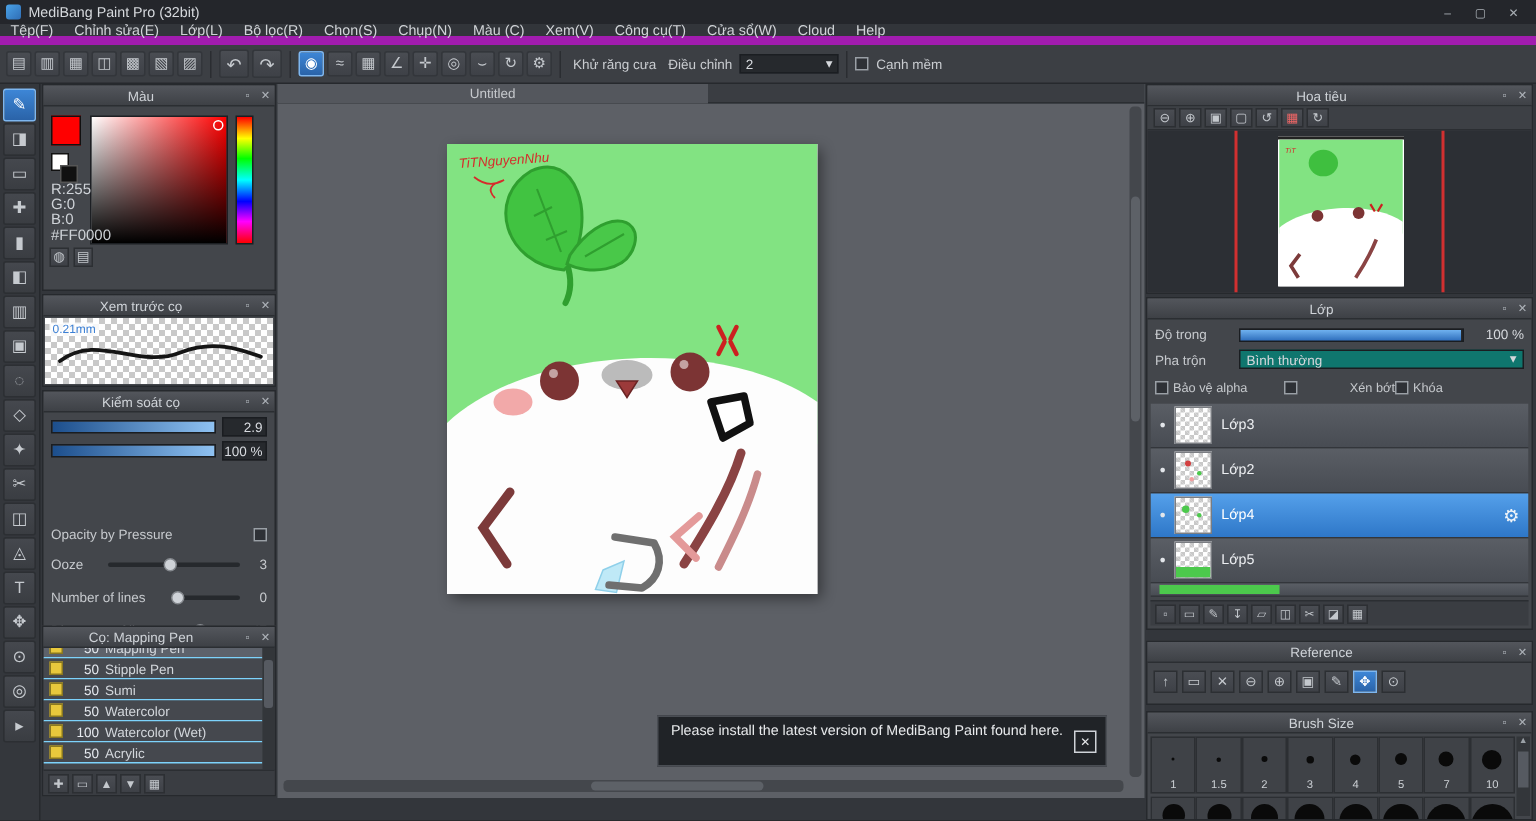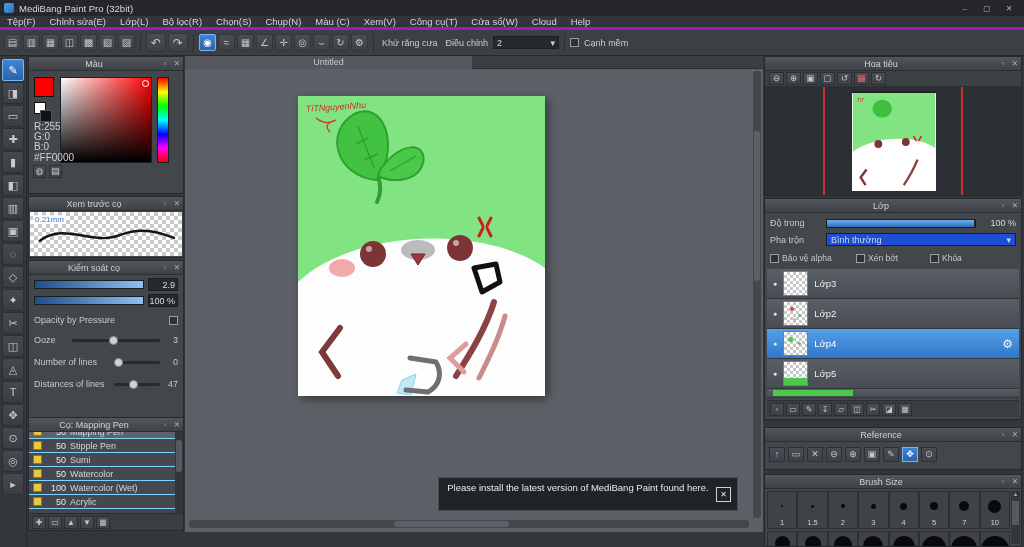--- a/index.html
+++ b/index.html
@@ -8,21 +8,21 @@
     position:relative; width:1024px; height:547px; overflow:hidden;
     background:#33363b; font-family:"Liberation Sans","DejaVu Sans",sans-serif;
     color:#cdd0d4; font-size:10px; -webkit-font-smoothing:antialiased;
   }
   
   .titlebar { position:absolute; left:0; top:0; right:0; height:16px; background:#24262b; display:flex; align-items:center; padding:0 4px; }
   .appicon { width:10px; height:10px; background:linear-gradient(135deg,#4aa3e8,#2f6db5); border-radius:2px; margin-right:5px; }
   .wtitle { font-size:9.5px; color:#d6d9dd; }
   .winbtns { margin-left:auto; display:flex; }
   .wbtn { width:22px; height:14px; background:transparent; border:none; color:#aab0b6; font-size:8px; cursor:pointer; font-family:inherit; }
-  .menubar { position:absolute; left:0; top:16px; right:0; height:14px; background:#32353a; display:flex; align-items:center; border-bottom:3px solid #a21caf; }
+  .menubar { position:absolute; left:0; top:16px; right:0; height:14px; background:#32353a; display:flex; align-items:center; border-bottom:6px solid #a21caf; }
   .mitem { padding:0 7px; font-size:9.5px; color:#d2d5d9; line-height:13px; cursor:default; }
   .toolbar { position:absolute; left:0; top:30px; right:0; height:26px; background:#3c3f44; border-bottom:1px solid #26292d; display:flex; align-items:center; padding:0 4px; gap:2px; }
   .tbtn { width:17px; height:17px; border:1px solid #33363b; background:linear-gradient(#4a4d53,#3e4147); color:#c4c8cd; font-size:10px; line-height:14px; text-align:center; cursor:pointer; font-family:inherit; border-radius:2px; }
   .tbtn.big { width:20px; height:19px; font-size:12px; }
   .tbtn.active { background:linear-gradient(#3d86d6,#2a63a8); border-color:#7db6ef; color:#fff; }
   .sep { width:1px; height:18px; background:#2a2d31; margin:0 3px; }
   .tlabel { font-size:9px; color:#c9ccd0; padding:0 3px; }
   .tdrop { width:66px; height:13px; background:#26292d; border:1px solid #1b1e22; display:flex; align-items:center; justify-content:space-between; padding:0 3px; font-size:9px; color:#d6d9dd; cursor:pointer; }
   .cb { display:inline-block; width:9px; height:9px; border:1px solid #9aa0a6; background:#2e3136; vertical-align:middle; }
   
@@ -89,21 +89,21 @@
   .nic.red { color:#e66; }
   .navview { position:absolute; left:0; right:0; top:30px; bottom:0; background:#2c2f34; overflow:hidden; }
   .redline { position:absolute; top:0; bottom:0; width:2px; background:#d23030; }
   .navthumb { position:absolute; left:87px; top:4px; width:84px; height:100px; background:#fff; border-top:2px solid #222; }
   
   .lrowc { display:flex; align-items:center; gap:4px; padding:0 5px; }
   .llabel { font-size:9px; color:#c6c9cd; width:52px; }
   .lslider { flex:1; height:9px; background:#26292d; border:1px solid #1a1d21; position:relative; }
   .lfill { position:absolute; left:0; top:0; bottom:0; width:99%; background:linear-gradient(#6fb1ef,#2f6fbd); }
   .lval { width:36px; text-align:right; font-size:9px; color:#d6d9dd; }
-  .dd { flex:1; height:13px; background:#1d4ed8; border:1px solid #1a1d21; display:flex; align-items:center; justify-content:space-between; padding:0 4px; font-size:9px; color:#d4d7db; cursor:pointer; }
+  .dd { flex:1; height:13px; background:#0f766e; border:1px solid #1a1d21; display:flex; align-items:center; justify-content:space-between; padding:0 4px; font-size:9px; color:#d4d7db; cursor:pointer; }
   .cbl { font-size:8.5px; color:#c6c9cd; margin-left:3px; }
   .llist { position:absolute; left:2px; right:2px; top:70px; height:129px; overflow:hidden; }
   .lrow { height:30px; display:flex; align-items:center; gap:6px; padding:0 6px; background:linear-gradient(#5a5e65,#484c53); border-bottom:1px solid #33363b; cursor:pointer; }
   .lrow.sel { background:linear-gradient(#55a0ea,#2e77c8); }
   .ldot { font-size:7px; color:#e3e6ea; }
   .lthumb { width:25px; height:25px; border:1px solid #7a7d82; position:relative; overflow:hidden; flex:none; }
   .sp { position:absolute; border-radius:50%; }
   .lname { font-size:9.5px; color:#eceef1; }
   .lrow.sel .lname { color:#fff; }
   .lgear { margin-left:auto; font-size:12px; color:#f0f4f8; cursor:pointer; }
@@ -251,21 +251,21 @@
       <span class="hic">✕</span>
     </div>
     <div class="bcrow">
       <div class="bc-slider"></div>
       <div class="bc-val">2.9</div>
     </div>
     <div class="bcrow">
       <div class="bc-slider"></div>
       <div class="bc-val">100 %</div>
     </div>
-    <div class="bcrow" style="padding-top:8px;">
+    <div class="bcrow" style="padding-top:8px;margin-top:36px;">
       <span class="bc-label">Opacity by Pressure</span>
       <span class="cb" style="margin-left:auto;"></span>
     </div>
     <div class="bcrow" style="padding-top:10px;">
       <span class="bc-label" style="width:34px;">Ooze</span>
       <div class="track">
           <span class="knob" style="left:42%;"></span>
         </div>
       <span class="bc-label" style="width:14px;text-align:right;">3</span>
     </div>
@@ -434,21 +434,21 @@
       <span class="llabel">Pha trộn</span>
       <div class="dd">
         <span>Bình thường</span>
         <span>▾</span>
       </div>
     </div>
     <div class="lrowc" style="margin-top:7px; gap:0;">
       <span class="cb"></span>
       <span class="cbl" style="width:74px;">Bảo vệ alpha</span>
       <span class="cb"></span>
-      <span class="cbl" style="width:62px;">Xén bớt</span>
+      <span class="cbl" style="width:62px;text-align:right;">Xén bớt</span>
       <span class="cb"></span>
       <span class="cbl">Khóa</span>
     </div>
     <div class="llist">
       <div class="lrow">
         <span class="ldot">●</span>
         <span class="lthumb checker small"></span>
         <span class="lname">Lớp3</span>
       </div>
       <div class="lrow">

